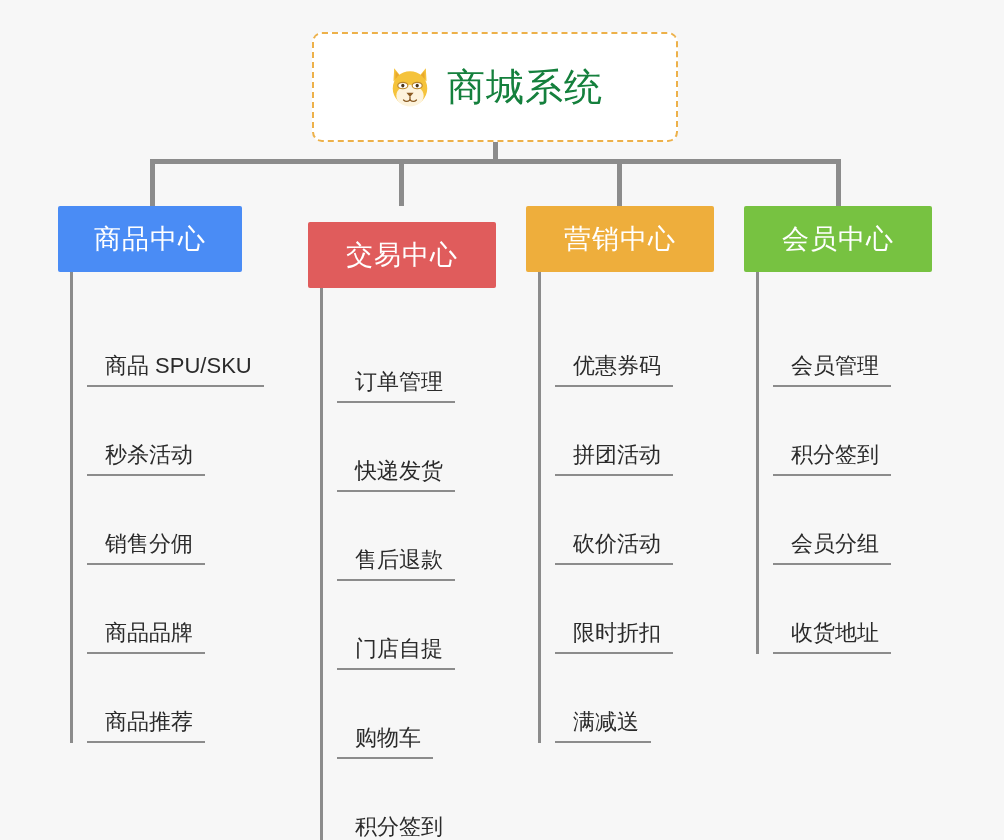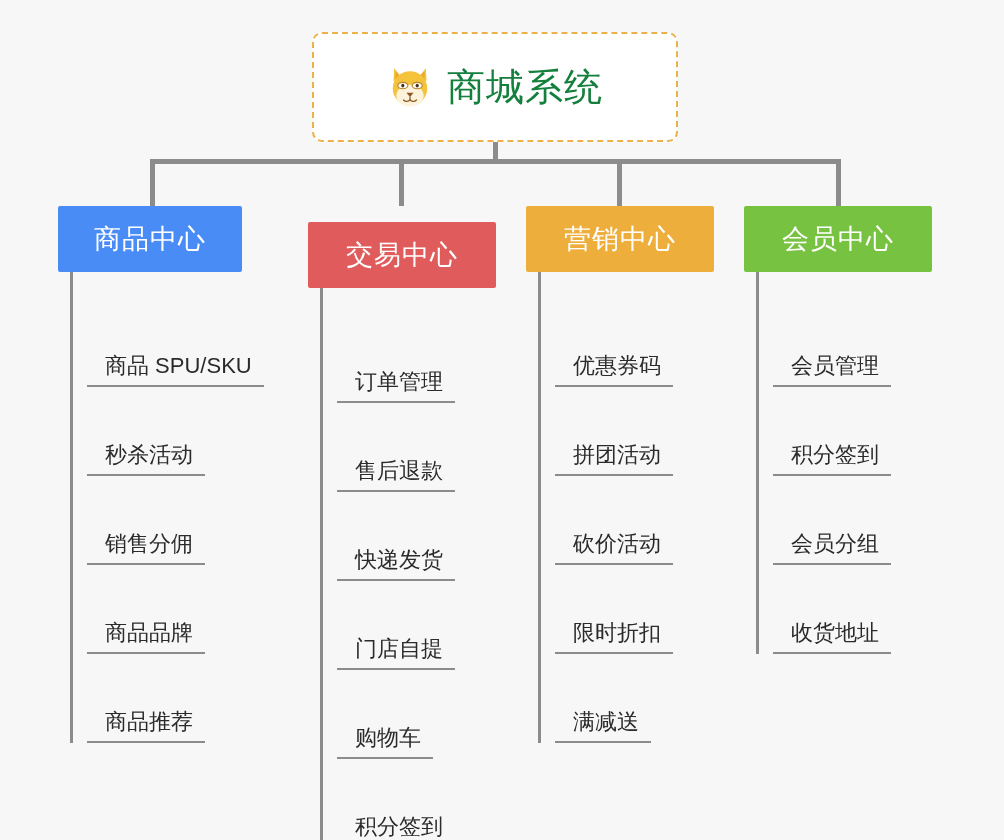--- a/index.html
+++ b/index.html
@@ -201,24 +201,24 @@
 
     <div class="column c2">
       <div class="cat-header" style="background: rgb(224, 92, 92);">
         <span>交易中心</span>
       </div>
       <div class="leaf-wrap">
         <div class="leaf-item">
             <span class="leaf-label">订单管理</span>
           </div>
         <div class="leaf-item">
+            <span class="leaf-label">快递发货</span>
+          </div>
+        <div class="leaf-item">
             <span class="leaf-label">售后退款</span>
-          </div>
-        <div class="leaf-item">
-            <span class="leaf-label">快递发货</span>
           </div>
         <div class="leaf-item">
             <span class="leaf-label">门店自提</span>
           </div>
         <div class="leaf-item">
             <span class="leaf-label">购物车</span>
           </div>
         <div class="leaf-item">
             <span class="leaf-label">积分签到</span>
           </div>

